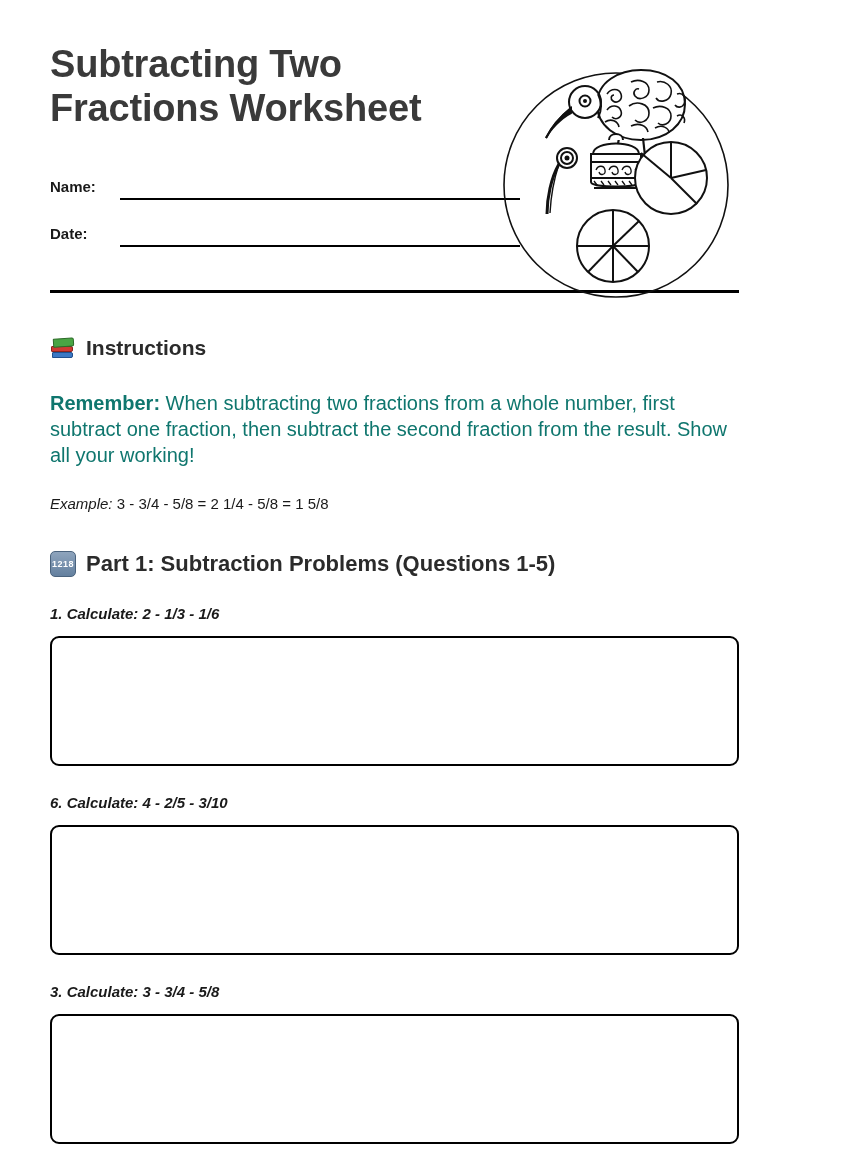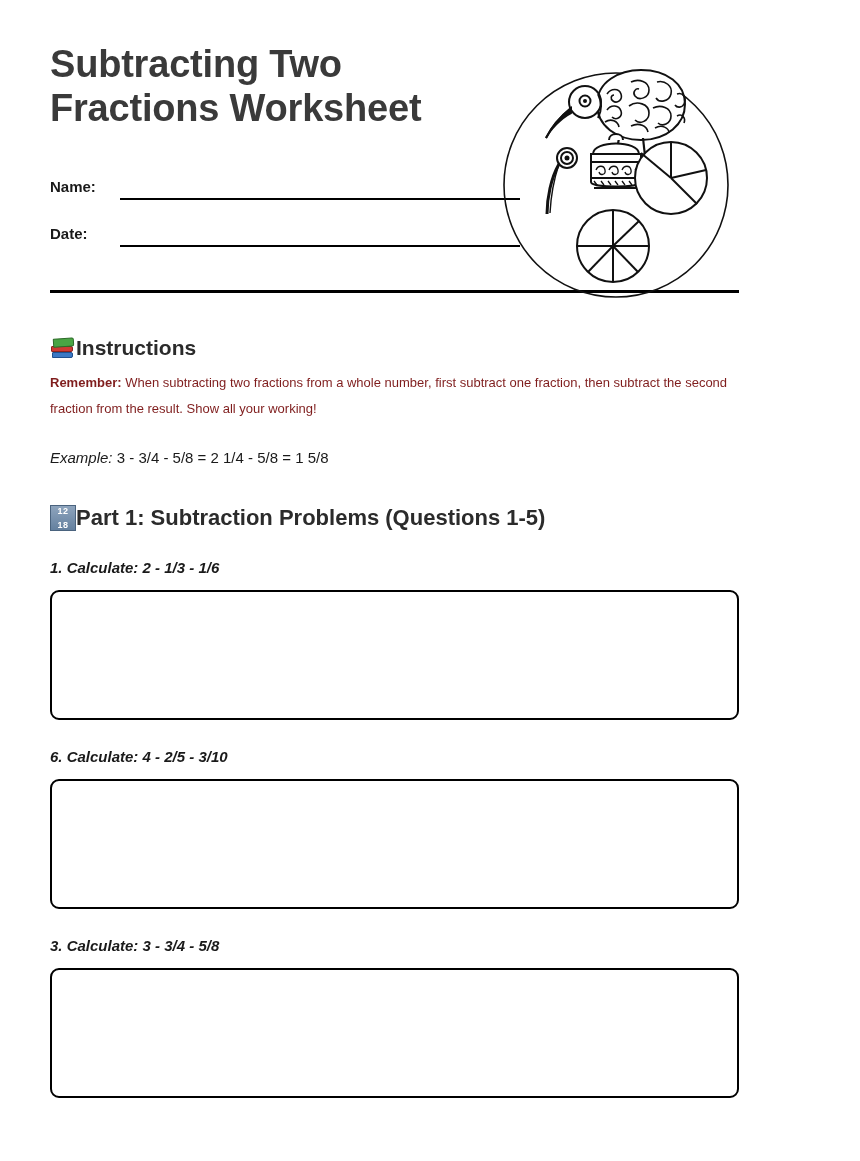--- a/index.html
+++ b/index.html
@@ -79,20 +79,21 @@
   .divider {
     height: 0;
     border-top: 3px solid #000000;
     margin: 0 0 0 0;
   }
 
   
   .section-heading {
     display: flex;
     align-items: center;
+    gap: 10px;
     margin-top: 42px;
   }
   .section-heading.part {
     margin-top: 36px;
   }
   .section-heading-text {
     font-size: 21px;
     font-weight: bold;
     color: #2b2b2b;
   }
@@ -117,43 +118,43 @@
   .books-icon .b-green  { left: 3px; top: 3px;  width: 21px; height: 9px; background: #4aa544; border: 1px solid #2c6b28; box-sizing: border-box; transform: rotate(-4deg); }
   .books-icon .b-pages  { left: 2px; top: 20px; width: 20px; height: 3px; background: #f2f2f2; border: 1px solid #9a9a9a; box-sizing: border-box; }
 
   
   .numbers-icon {
     width: 26px;
     height: 26px;
     flex: 0 0 auto;
     background: linear-gradient(#8ea4bd, #64809f);
     border: 1px solid #4a637e;
-    border-radius: 0;
+    border-radius: 5px;
     box-sizing: border-box;
     display: flex;
-    flex-direction: column;
+    flex-direction: row;
     align-items: center;
-    justify-content: space-between;
+    justify-content: center;
     line-height: 9px;
     padding-top: 1px;
   }
   .numbers-icon span {
     color: #ffffff;
     font-size: 9px;
     font-weight: bold;
     font-family: "Liberation Sans", sans-serif;
     letter-spacing: 0.5px;
   }
 
   
   .remember {
-    margin-top: 9px;
-    font-size: 13px;
+    margin-top: 29px;
+    font-size: 20px;
     line-height: 26px;
-    color: #7f1d1d;
+    color: #0f766e;
     max-width: 760px;
   }
   .remember b { font-weight: bold; }
   .example {
     margin-top: 25px;
     font-size: 15px;
     line-height: 22px;
     color: #1a1a1a;
   }
   .example .lbl { font-style: italic; }

